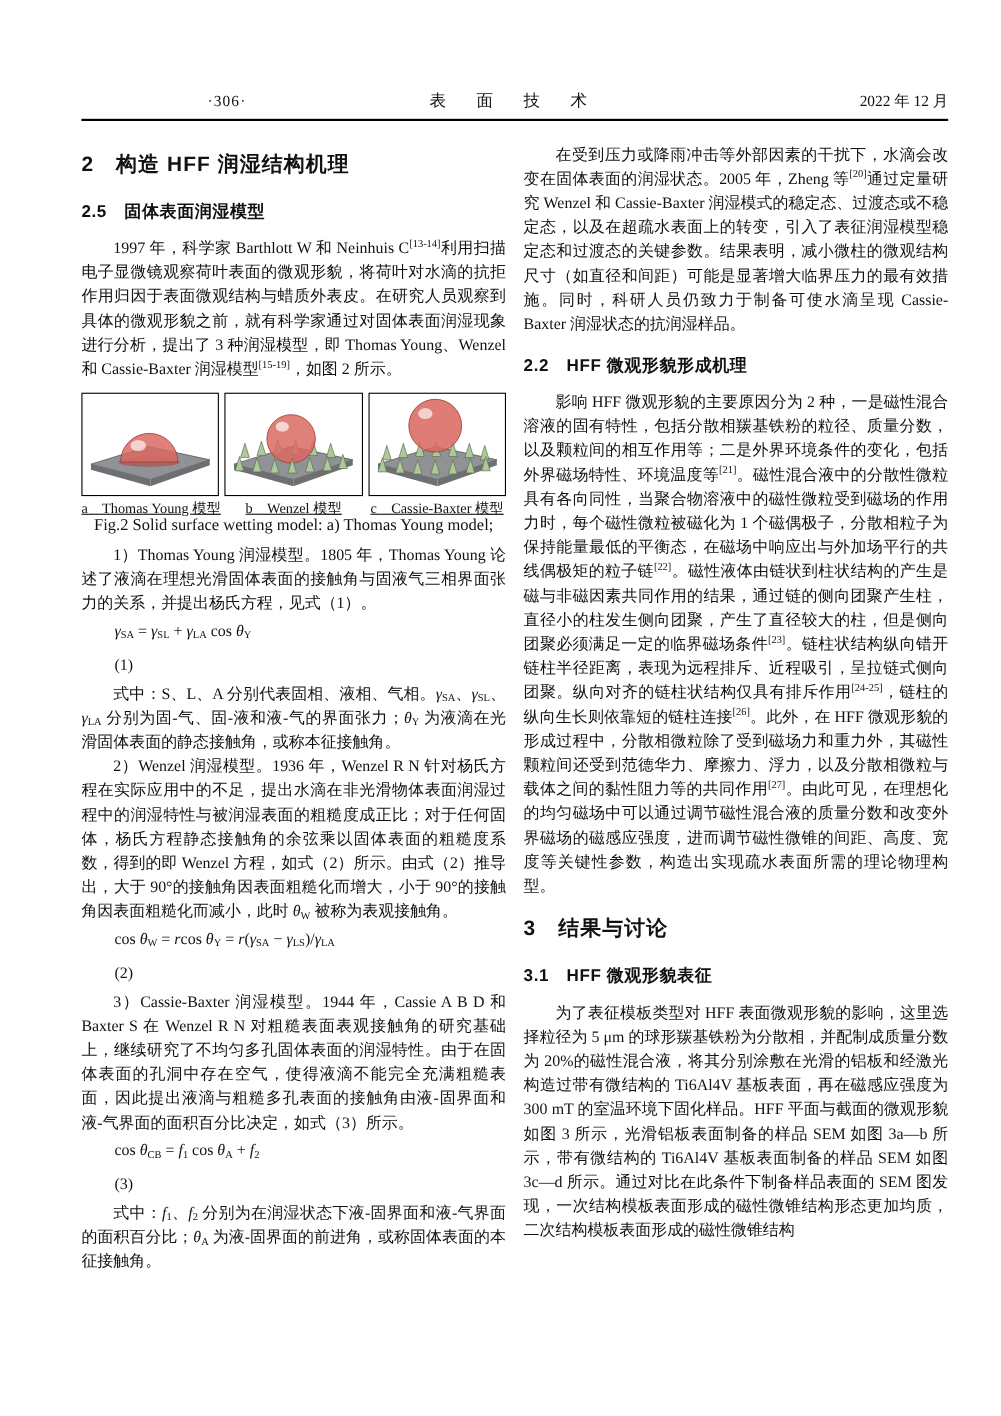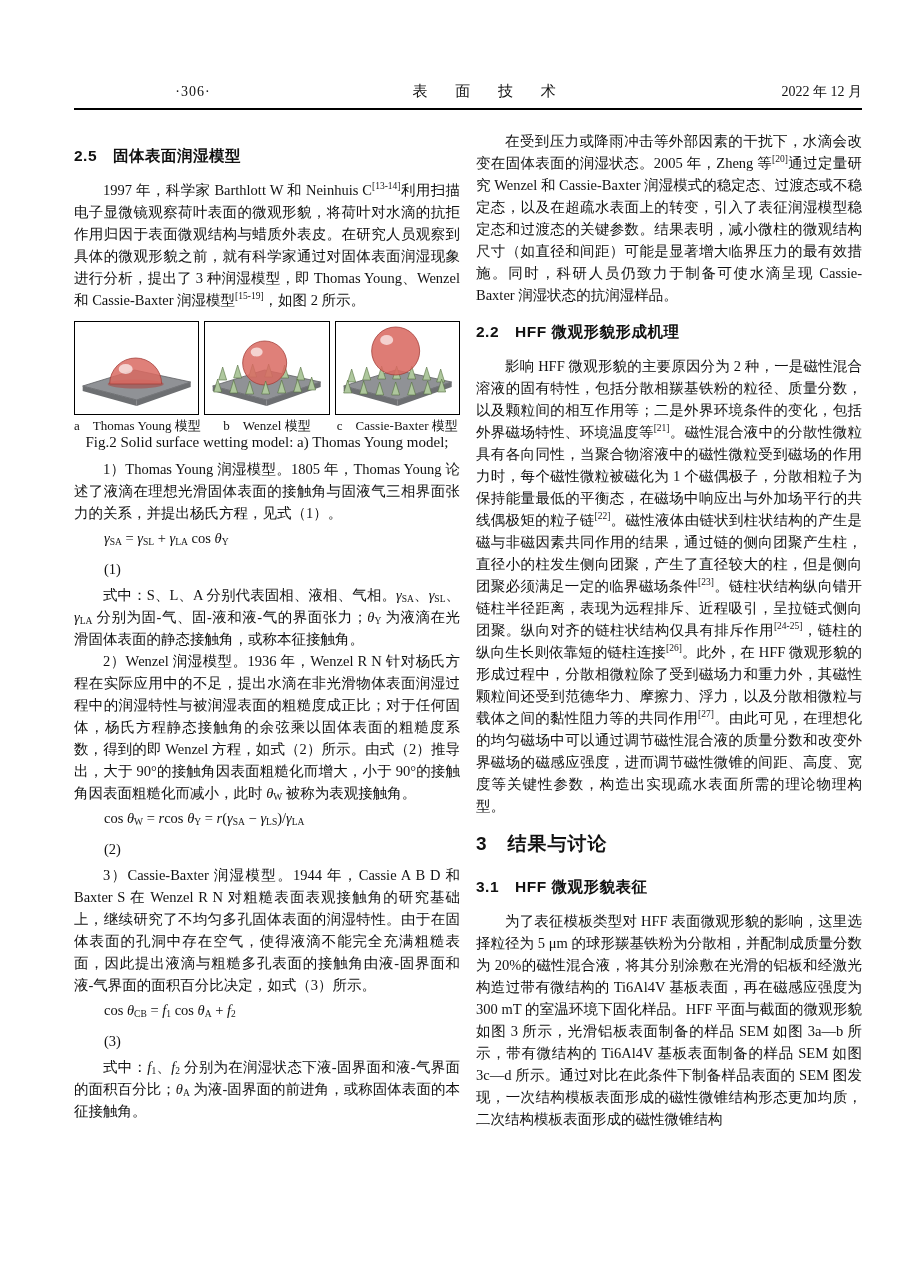--- a/index.html
+++ b/index.html
@@ -3,21 +3,21 @@
 <meta charset="utf-8">
 <style>
   html,body{margin:0;padding:0;background:#ffffff;}
   .page{
     width:910px;height:1287px;margin:0 auto;background:#ffffff;
     box-sizing:border-box;padding:82px 48px 0 74px;overflow:hidden;
     font-family:"Liberation Serif","DejaVu Serif",serif;color:#111;
   }
   
   .hdr{display:flex;align-items:baseline;width:788px;font-size:14px;}
-  .hdr-left{width:150px;text-align:center;letter-spacing:1px;margin-left:44px;}
+  .hdr-left{width:150px;text-align:right;letter-spacing:1px;}
   .hdr-center{flex:1;text-align:center;letter-spacing:12px;font-size:15px;}
   .hdr-right{width:150px;text-align:right;}
   .rule{width:788px;height:2px;background:#000;margin-top:7px;}
   
   .cols{display:flex;gap:16px;margin-top:20px;width:788px;}
   .col{width:386px;}
   p{margin:0;text-align:justify;text-indent:2em;font-size:14.5px;line-height:22px;}
   sup{font-size:9.5px;line-height:0;}
   sub{font-size:9.5px;line-height:0;vertical-align:-0.25em;}
   i{font-style:italic;}
@@ -25,21 +25,21 @@
      font-weight:bold;margin:14px 0 20px;letter-spacing:1px;}
   h3{font-family:"Liberation Sans","DejaVu Sans",sans-serif;font-size:15.5px;
      font-weight:bold;margin:16px 0 12px;letter-spacing:0.5px;}
   h2.first{margin-top:6px;}
   
   .eq{display:flex;justify-content:space-between;align-items:flex-start;
       padding-left:30px;margin:3px 0 13px;font-size:14.5px;line-height:22px;flex-direction:column;}
   .eq-num{transform:translateY(9px);}
   
   figure{margin:10px 0 8px;}
-  .panels{display:flex;gap:5px;}
+  .panels{display:flex;gap:5px;text-decoration:underline;}
   .panel{flex:1;min-width:0;}
   .panel-box{display:block;width:100%;height:94px;border:1px solid #000;
              background:#fff;box-sizing:border-box;}
   .panel-label{text-align:center;font-size:13px;line-height:17px;margin-top:2px;
                white-space:nowrap;}
   .cap-zh{text-align:center;font-family:"Liberation Sans","DejaVu Sans",sans-serif;
           font-weight:bold;font-size:13.5px;margin-top:9px;line-height:18px;}
   .cap-en{text-align:center;font-size:15px;line-height:16px;}
 </style>
 </head>
@@ -51,20 +51,21 @@
     <span class="hdr-left">·306·</span>
     <span class="hdr-center">表 面 技 术</span>
     <span class="hdr-right">2022 年 12 月</span>
   </div>
   <div class="rule"></div>
 
   <div class="cols">
 
     <div class="col">
 
+      <h2 class="first">2　构造 HFF 润湿结构机理</h2>
       <h3>2.5　固体表面润湿模型</h3>
 
       <p>1997 年，科学家 Barthlott W 和 Neinhuis C<sup>[13-14]</sup>利用扫描电子显微镜观察荷叶表面的微观形貌，将荷叶对水滴的抗拒作用归因于表面微观结构与蜡质外表皮。在研究人员观察到具体的微观形貌之前，就有科学家通过对固体表面润湿现象进行分析，提出了 3 种润湿模型，即 Thomas Young、Wenzel 和 Cassie-Baxter 润湿模型<sup>[15-19]</sup>，如图 2 所示。</p>
 
       <figure>
         <div class="panels">
 
           <div class="panel">
             <svg class="panel-box" viewBox="0 0 120 92" preserveAspectRatio="xMidYMid meet">
               <polygon points="6,64 58,48 114,60 60,78" stroke="#5e6063" stroke-width="0.8" fill="#909296"></polygon>

